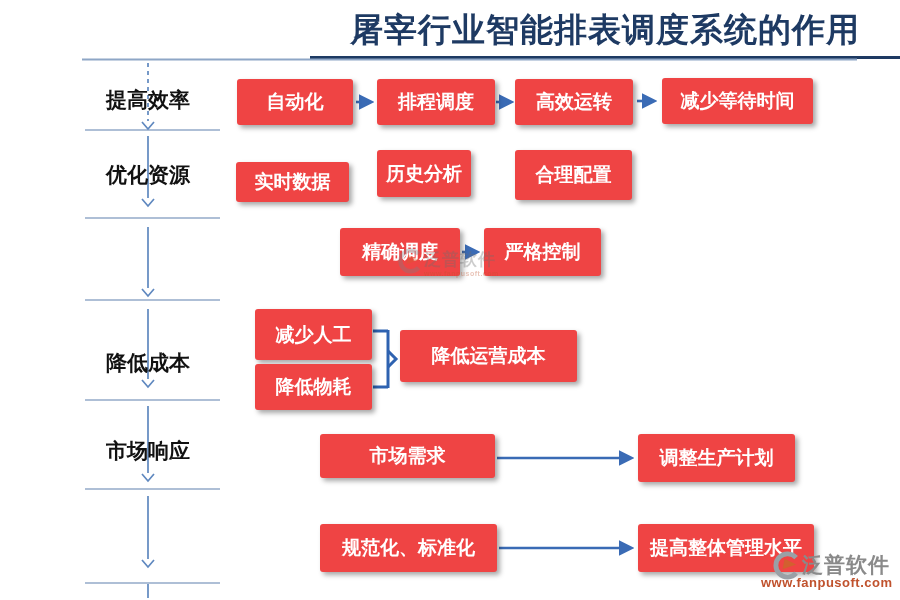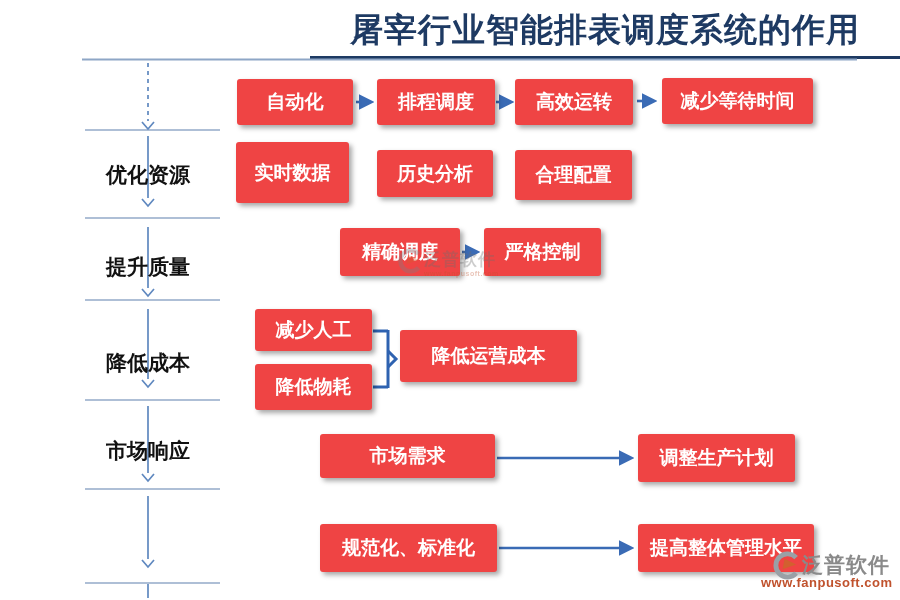--- a/index.html
+++ b/index.html
@@ -77,38 +77,38 @@
     </g>
 
     <g stroke="#2e62b0" stroke-width="3" fill="none">
       <line x1="373" y1="331" x2="388" y2="331"></line>
       <line x1="373" y1="387" x2="388" y2="387"></line>
       <line x1="388" y1="330" x2="388" y2="388"></line>
       <path d="M388,351 L396,359 L388,367"></path>
     </g>
   </svg>
 
+  <div class="cat" style="top:87px">提高效率</div>
   <div class="cat" style="top:162px">优化资源</div>
-  <div class="cat" style="top:254px">提升质量</div>
   <div class="cat" style="top:350px">降低成本</div>
   <div class="cat" style="top:438px">市场响应</div>
 
   <div class="box" style="left:237px;top:79px;width:116px;height:46px">自动化</div>
   <div class="box" style="left:377px;top:79px;width:118px;height:46px">排程调度</div>
   <div class="box" style="left:515px;top:79px;width:118px;height:46px">高效运转</div>
   <div class="box" style="left:662px;top:78px;width:151px;height:46px">减少等待时间</div>
 
-  <div class="box" style="left:236px;top:142px;width:113px;height:61px">实时数据</div>
-  <div class="box" style="left:377px;top:150px;width:116px;height:47px">历史分析</div>
+  <div class="box" style="left:236px;top:162px;width:113px;height:40px">实时数据</div>
+  <div class="box" style="left:377px;top:150px;width:94px;height:47px">历史分析</div>
   <div class="box" style="left:515px;top:150px;width:117px;height:50px">合理配置</div>
 
   <div class="box" style="left:340px;top:228px;width:120px;height:48px">精确调度</div>
   <div class="box" style="left:484px;top:228px;width:117px;height:48px">严格控制</div>
 
-  <div class="box" style="left:255px;top:309px;width:117px;height:42px">减少人工</div>
+  <div class="box" style="left:255px;top:309px;width:117px;height:51px">减少人工</div>
   <div class="box" style="left:255px;top:364px;width:117px;height:46px">降低物耗</div>
   <div class="box" style="left:400px;top:330px;width:177px;height:52px">降低运营成本</div>
 
   <div class="box" style="left:320px;top:434px;width:175px;height:44px">市场需求</div>
   <div class="box" style="left:638px;top:434px;width:157px;height:48px">调整生产计划</div>
 
   <div class="box" style="left:320px;top:524px;width:177px;height:48px">规范化、标准化</div>
   <div class="box" style="left:638px;top:524px;width:176px;height:48px">提高整体管理水平</div>
 
   <div class="wm">

